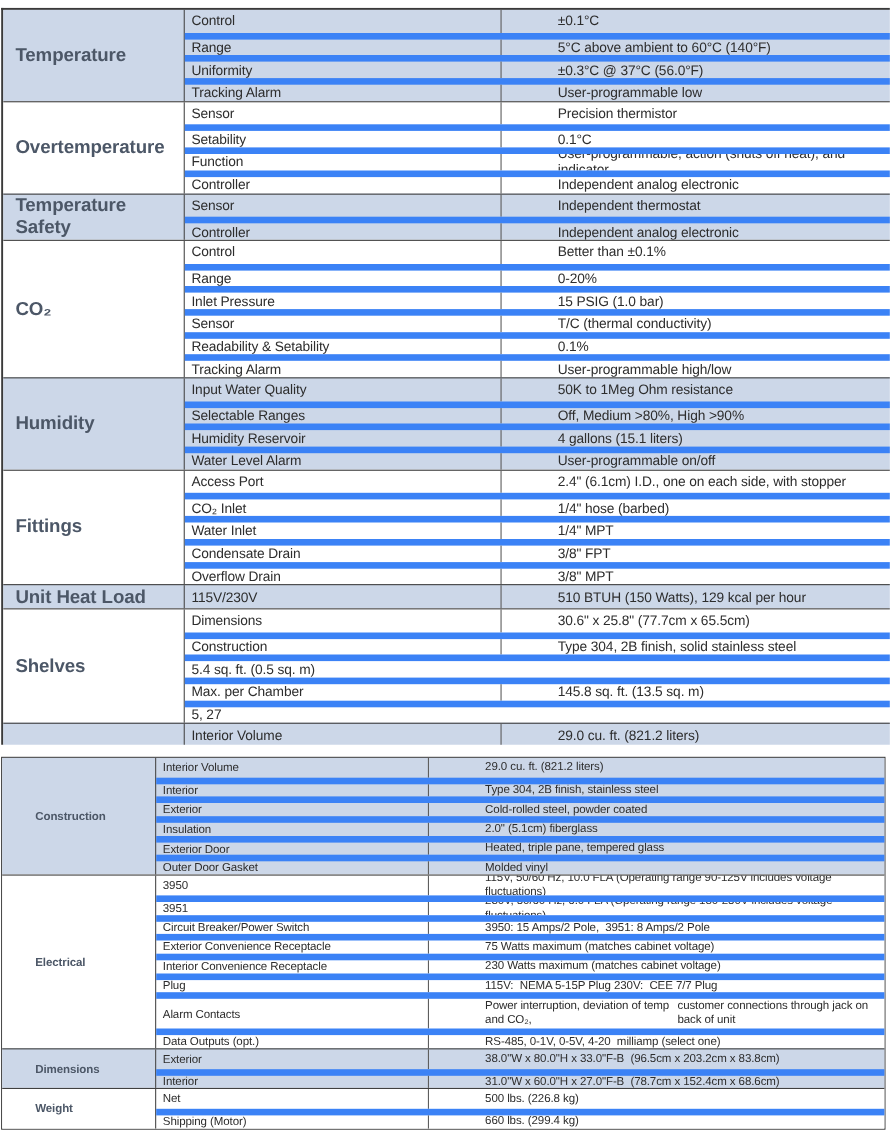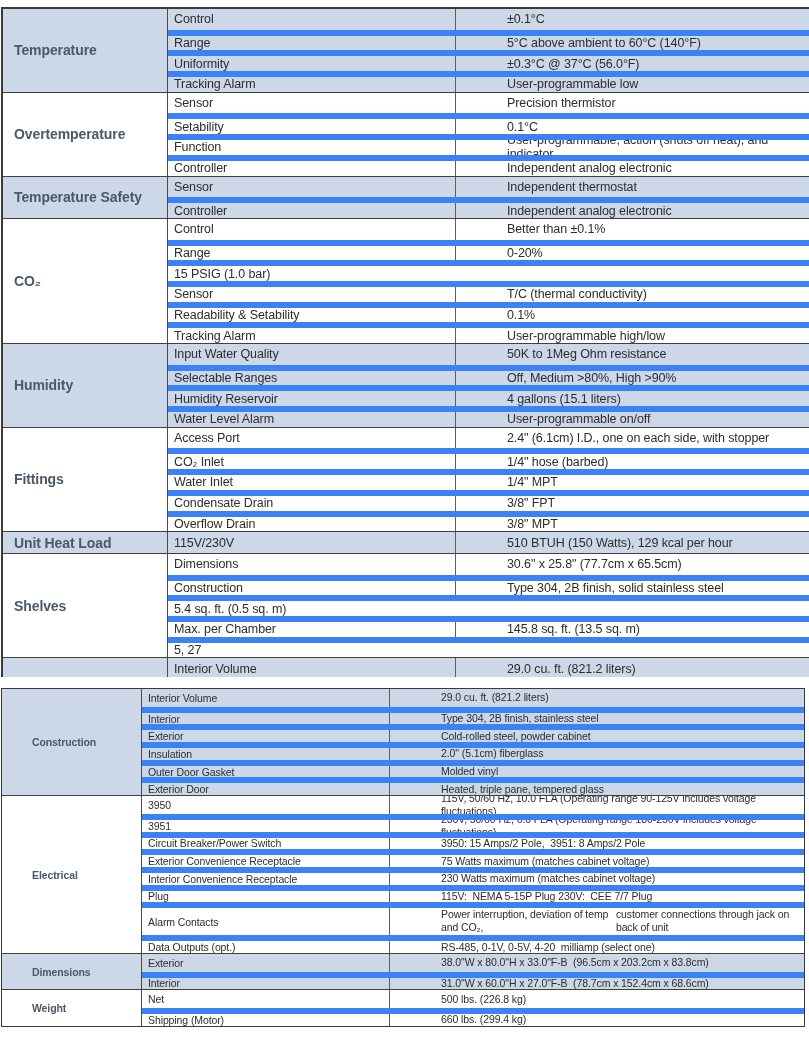--- a/index.html
+++ b/index.html
@@ -32,21 +32,21 @@
   .vcell.multi { flex-direction:row; align-items:flex-start; justify-content:center; }
   
   .t1wrap {
     position:absolute; left:1px; top:7px; width:808px; height:670px;
     overflow:hidden;
   }
   .t1 {
     border-top:2px solid #3a3a3a; border-left:2px solid #3a3a3a;
     font-size:12.5px;
   }
-  .t1 .gcell { flex:0 0 165px; padding-left:11px; font-size:14px; }
+  .t1 .gcell { flex:0 0 165px; padding-left:11px; font-size:17px; }
   .t1 .row { height:20.7px; }
   .t1 .lcell { flex:0 0 288px; padding-left:6px; }
   .t1 .vcell { padding-left:6px; }
   
   .t2wrap { position:absolute; left:1px; top:688px; width:804px; }
   .t2 {
     border:1.5px solid #3a3a3a;
     font-size:10.5px;
   }
   .t2 .gcell { flex:0 0 140px; padding-left:30px; font-size:10.5px; }
@@ -121,20 +121,21 @@
           <div class="rows">
             <div class="row">
               <div class="lcell">Control</div>
               <div class="vcell">Better than ±0.1%</div>
             </div>
             <div class="row">
               <div class="lcell">Range</div>
               <div class="vcell">0-20%</div>
             </div>
             <div class="row">
+              <div class="lcell">Inlet Pressure</div>
               <div class="vcell">15 PSIG (1.0 bar)</div>
             </div>
             <div class="row">
               <div class="lcell">Sensor</div>
               <div class="vcell">T/C (thermal conductivity)</div>
             </div>
             <div class="row">
               <div class="lcell">Readability &amp; Setability</div>
               <div class="vcell">0.1%</div>
             </div>
@@ -241,33 +242,33 @@
             <div class="row">
               <div class="lcell">Interior Volume</div>
               <div class="vcell">29.0 cu. ft. (821.2 liters)</div>
             </div>
             <div class="row">
               <div class="lcell">Interior</div>
               <div class="vcell">Type 304, 2B finish, stainless steel</div>
             </div>
             <div class="row">
               <div class="lcell">Exterior</div>
-              <div class="vcell">Cold-rolled steel, powder cabinet</div>
+              <div class="vcell">Cold-rolled steel, powder coated</div>
             </div>
             <div class="row">
               <div class="lcell">Insulation</div>
               <div class="vcell">2.0" (5.1cm) fiberglass</div>
             </div>
             <div class="row">
+              <div class="lcell">Exterior Door</div>
+              <div class="vcell">Heated, triple pane, tempered glass</div>
+            </div>
+            <div class="row">
               <div class="lcell">Outer Door Gasket</div>
               <div class="vcell">Molded vinyl</div>
-            </div>
-            <div class="row">
-              <div class="lcell">Exterior Door</div>
-              <div class="vcell">Heated, triple pane, tempered glass</div>
             </div>
           </div>
         </div>
         <div class="section">
           <div class="gcell">Electrical</div>
           <div class="rows">
             <div class="row">
               <div class="lcell">3950</div>
               <div class="vcell">115V, 50/60 Hz, 10.0 FLA (Operating range 90-125V includes voltage fluctuations)</div>
             </div>

